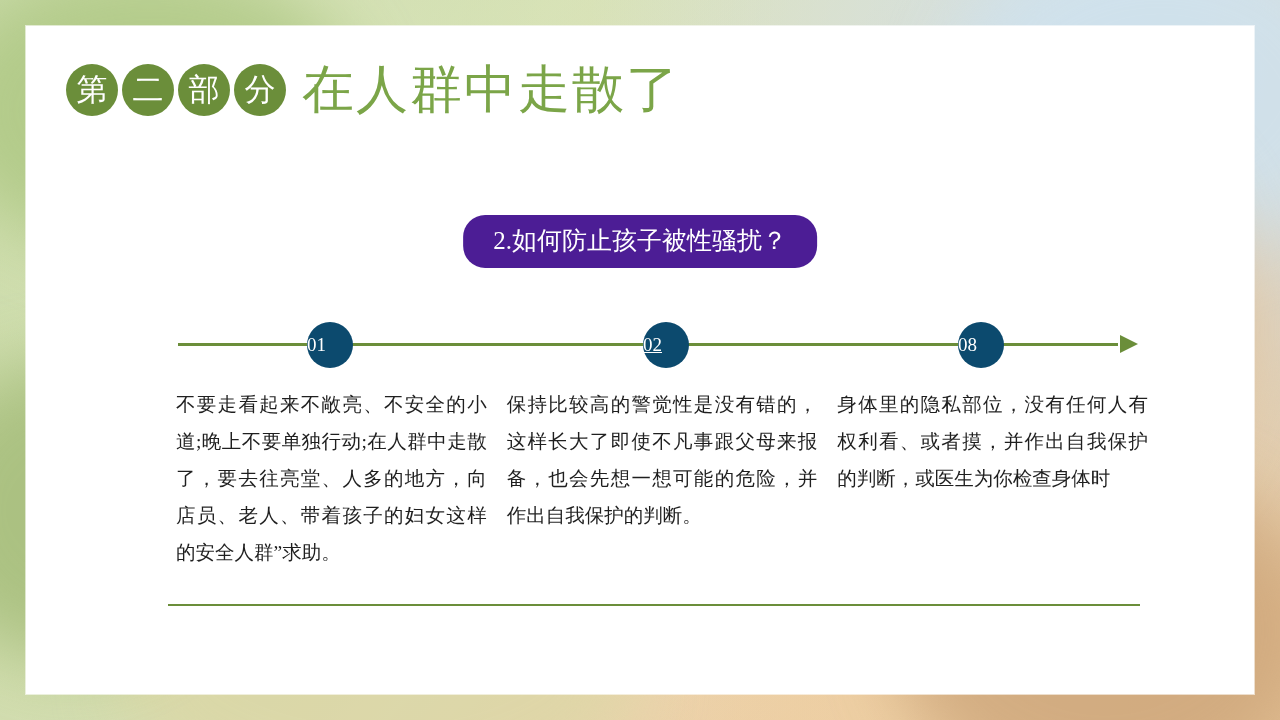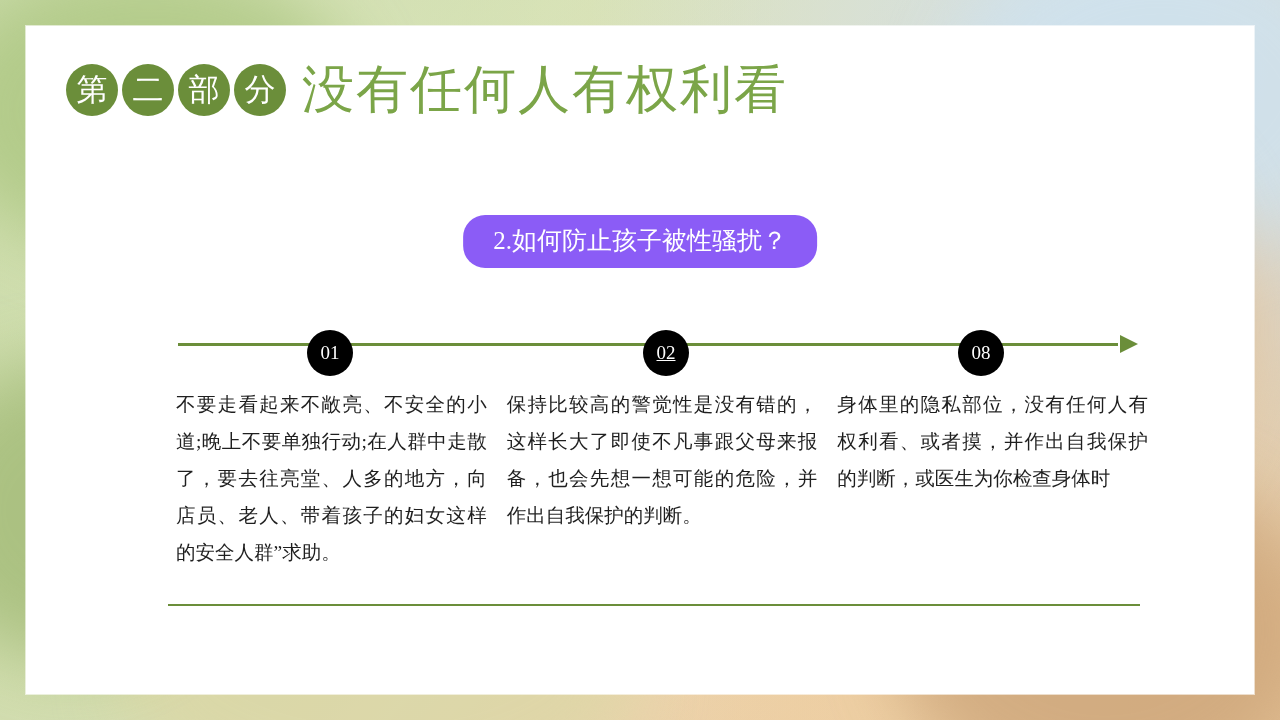--- a/index.html
+++ b/index.html
@@ -80,21 +80,21 @@
     line-height: 1;
     white-space: nowrap;
   }
 
   
   .pill {
     position: absolute;
     left: 50%;
     top: 189px;
     transform: translateX(-50%);
-    background: #8b5cf6;
+    background: #4c1d95;
     color: #ffffff;
     border-radius: 22px;
     padding: 9px 30px 11px 30px;
     font-size: 25px;
     white-space: nowrap;
     text-align: center;
   }
 
   
   .timeline {
@@ -117,29 +117,28 @@
     right: 0;
     top: 13px;
     width: 0;
     height: 0;
     border-top: 9px solid transparent;
     border-bottom: 9px solid transparent;
     border-left: 18px solid #6b8e3a;
   }
   .node {
     position: absolute;
-    top: 8px;
+    top: 0;
     width: 46px;
     height: 46px;
     border-radius: 50%;
-    background: #000000;
+    background: #0c4a6e;
     color: #ffffff;
     font-size: 19px;
     line-height: 46px;
-    text-align: center;
   }
   .node.n1 { left: 129px; }
   .node.n2 { left: 465px; text-decoration: underline; }
   .node.n3 { left: 780px; }
 
   
   .cols {
     position: absolute;
     left: 150px;
     top: 360px;
@@ -179,21 +178,21 @@
 
   <div class="card">
 
     <div class="title-row">
       <div class="chip-group">
         <div class="chip">第</div>
         <div class="chip">二</div>
         <div class="chip">部</div>
         <div class="chip">分</div>
       </div>
-      <div class="main-title">没有任何人有权利看</div>
+      <div class="main-title">在人群中走散了</div>
     </div>
 
     <div class="pill">2.如何防止孩子被性骚扰？</div>
 
     <div class="timeline">
       <div class="tl-line"></div>
       <div class="tl-arrow"></div>
       <div class="node n1">01</div>
       <div class="node n2">02</div>
       <div class="node n3">08</div>

